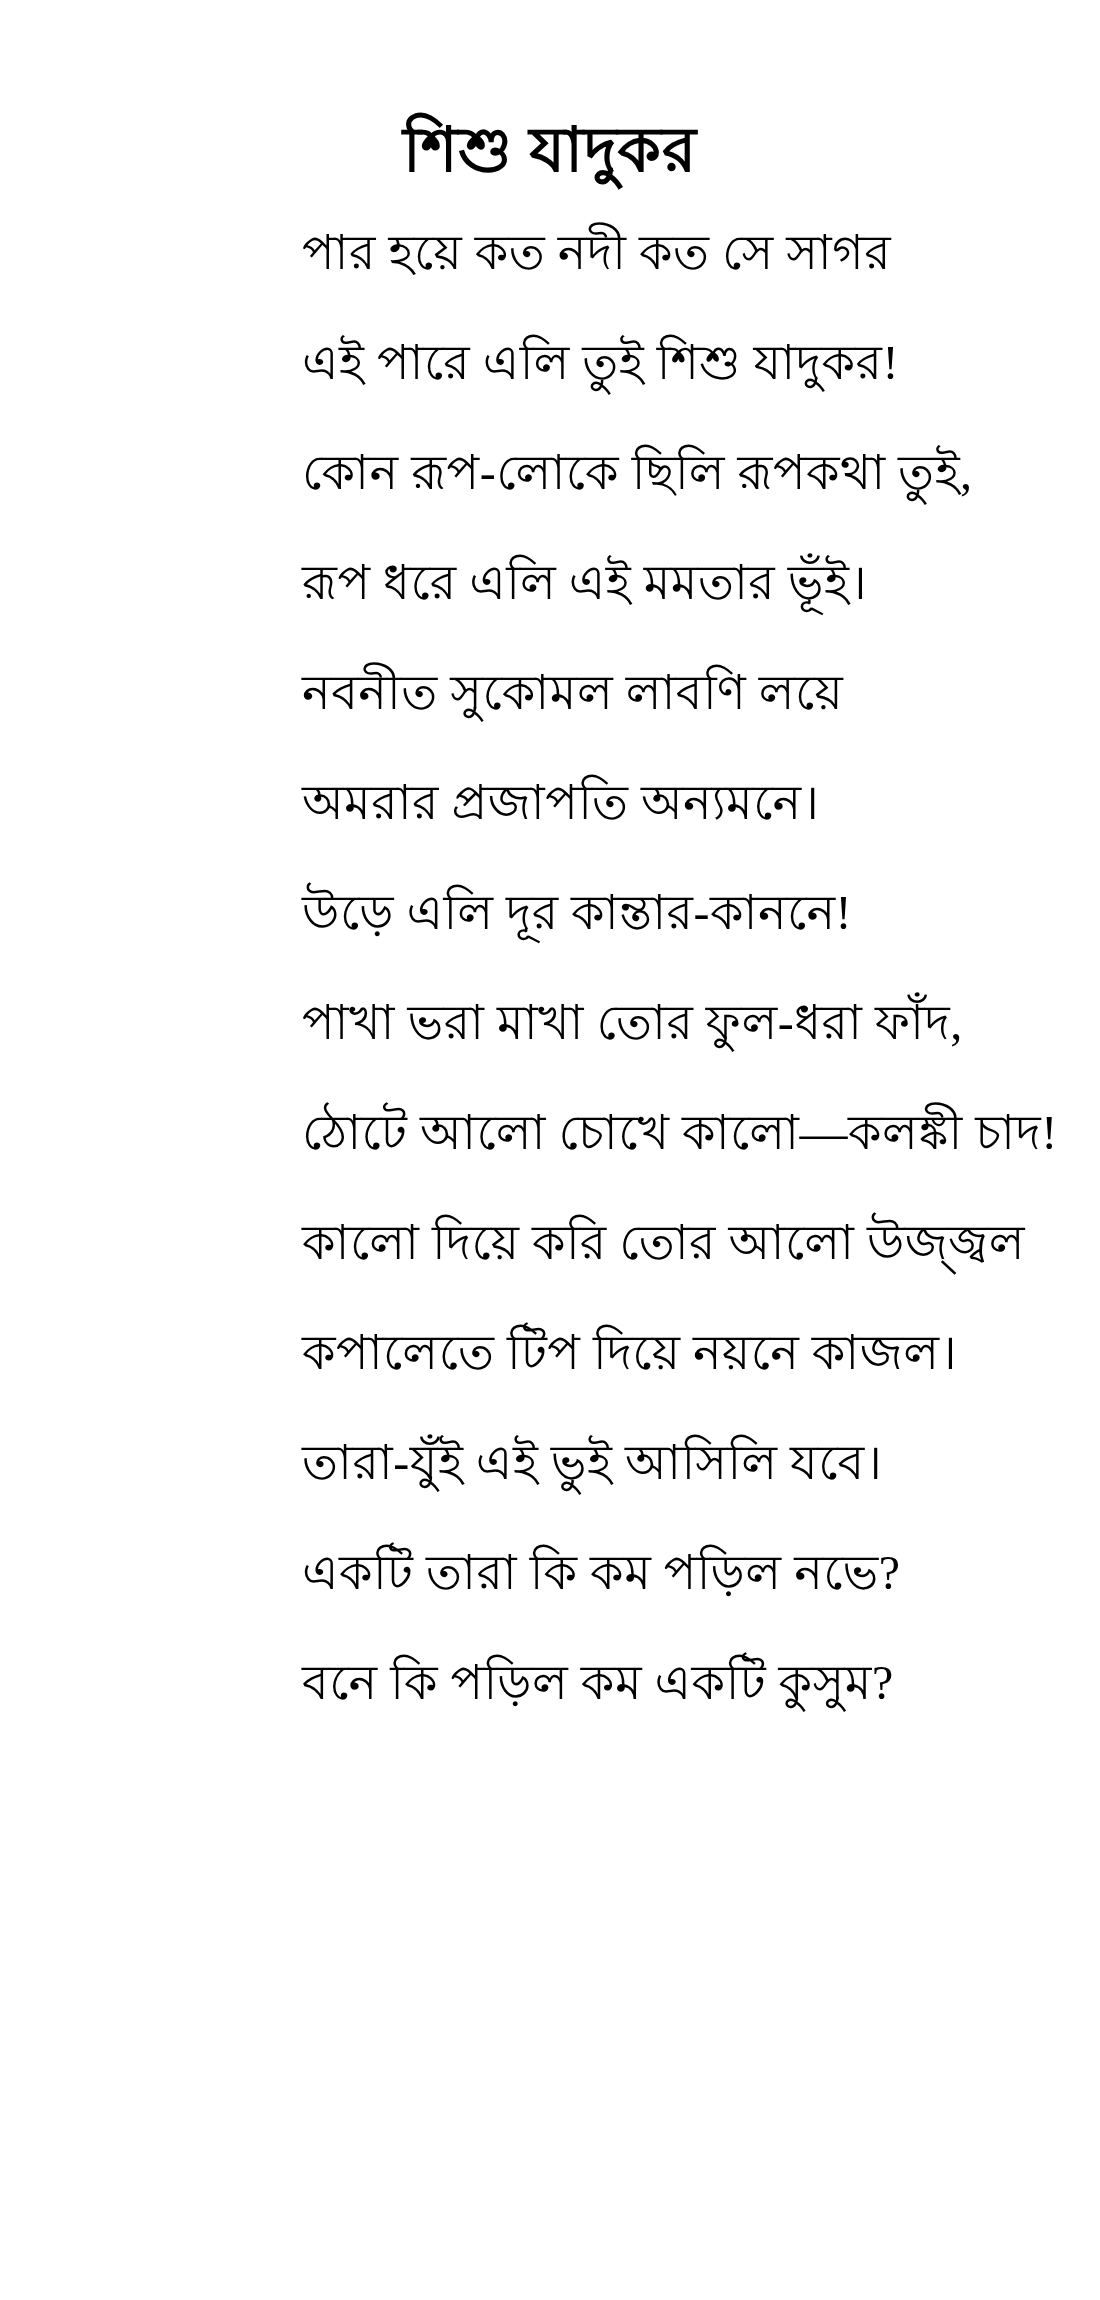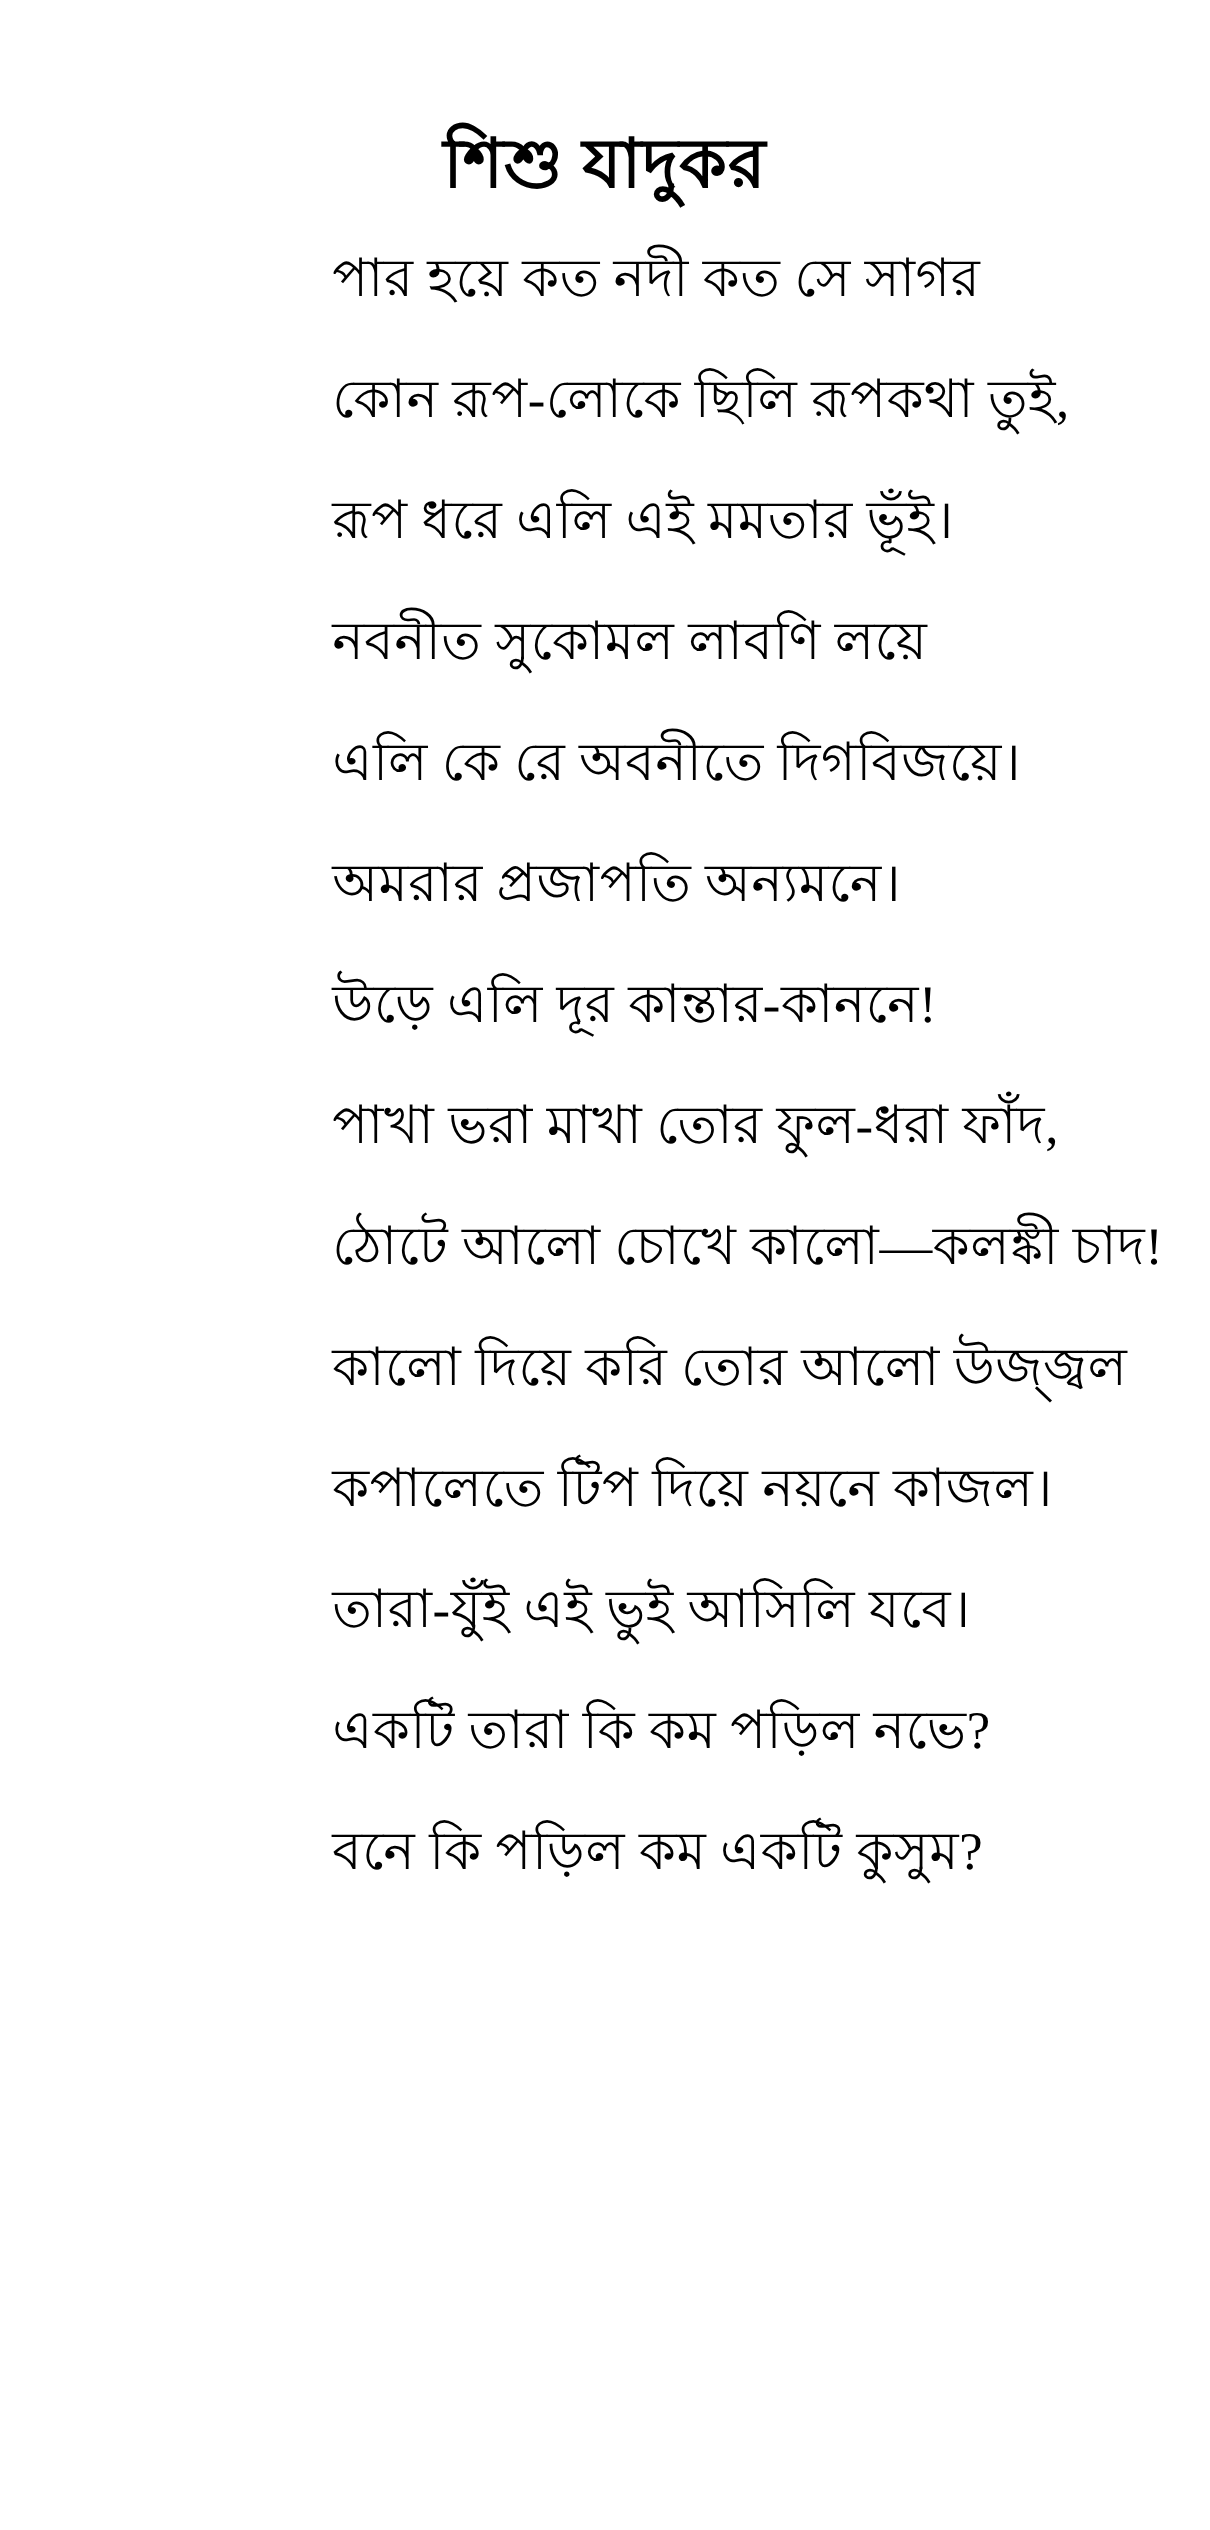--- a/index.html
+++ b/index.html
@@ -46,24 +46,24 @@
     margin-left: 44px;
   }
 </style>
 </head>
 <body>
 
 <div class="page">
   <h1 class="poem-title">শিশু যাদুকর</h1>
   <div class="poem-body">
     <div class="poem-line">পার হয়ে কত নদী কত সে সাগর</div>
+    <div class="poem-line">এই পারে এলি তুই শিশু যাদুকর!</div>
     <div class="poem-line">কোন রূপ-লোকে ছিলি রূপকথা তুই,</div>
     <div class="poem-line">রূপ ধরে এলি এই মমতার ভূঁই।</div>
     <div class="poem-line">নবনীত সুকোমল লাবণি লয়ে</div>
-    <div class="poem-line">এলি কে রে অবনীতে দিগবিজয়ে।</div>
     <div class="poem-line">অমরার প্রজাপতি অন্যমনে।</div>
     <div class="poem-line">উড়ে এলি দূর কান্তার-কাননে!</div>
     <div class="poem-line">পাখা ভরা মাখা তোর ফুল-ধরা ফাঁদ,</div>
     <div class="poem-line">ঠোটে আলো চোখে কালো—কলঙ্কী চাদ!</div>
     <div class="poem-line">কালো দিয়ে করি তোর আলো উজ্জ্বল</div>
     <div class="poem-line">কপালেতে টিপ দিয়ে নয়নে কাজল।</div>
     <div class="poem-line">তারা-যুঁই এই ভুই আসিলি যবে।</div>
     <div class="poem-line">একটি তারা কি কম পড়িল নভে?</div>
     <div class="poem-line">বনে কি পড়িল কম একটি কুসুম?</div>
   </div>

